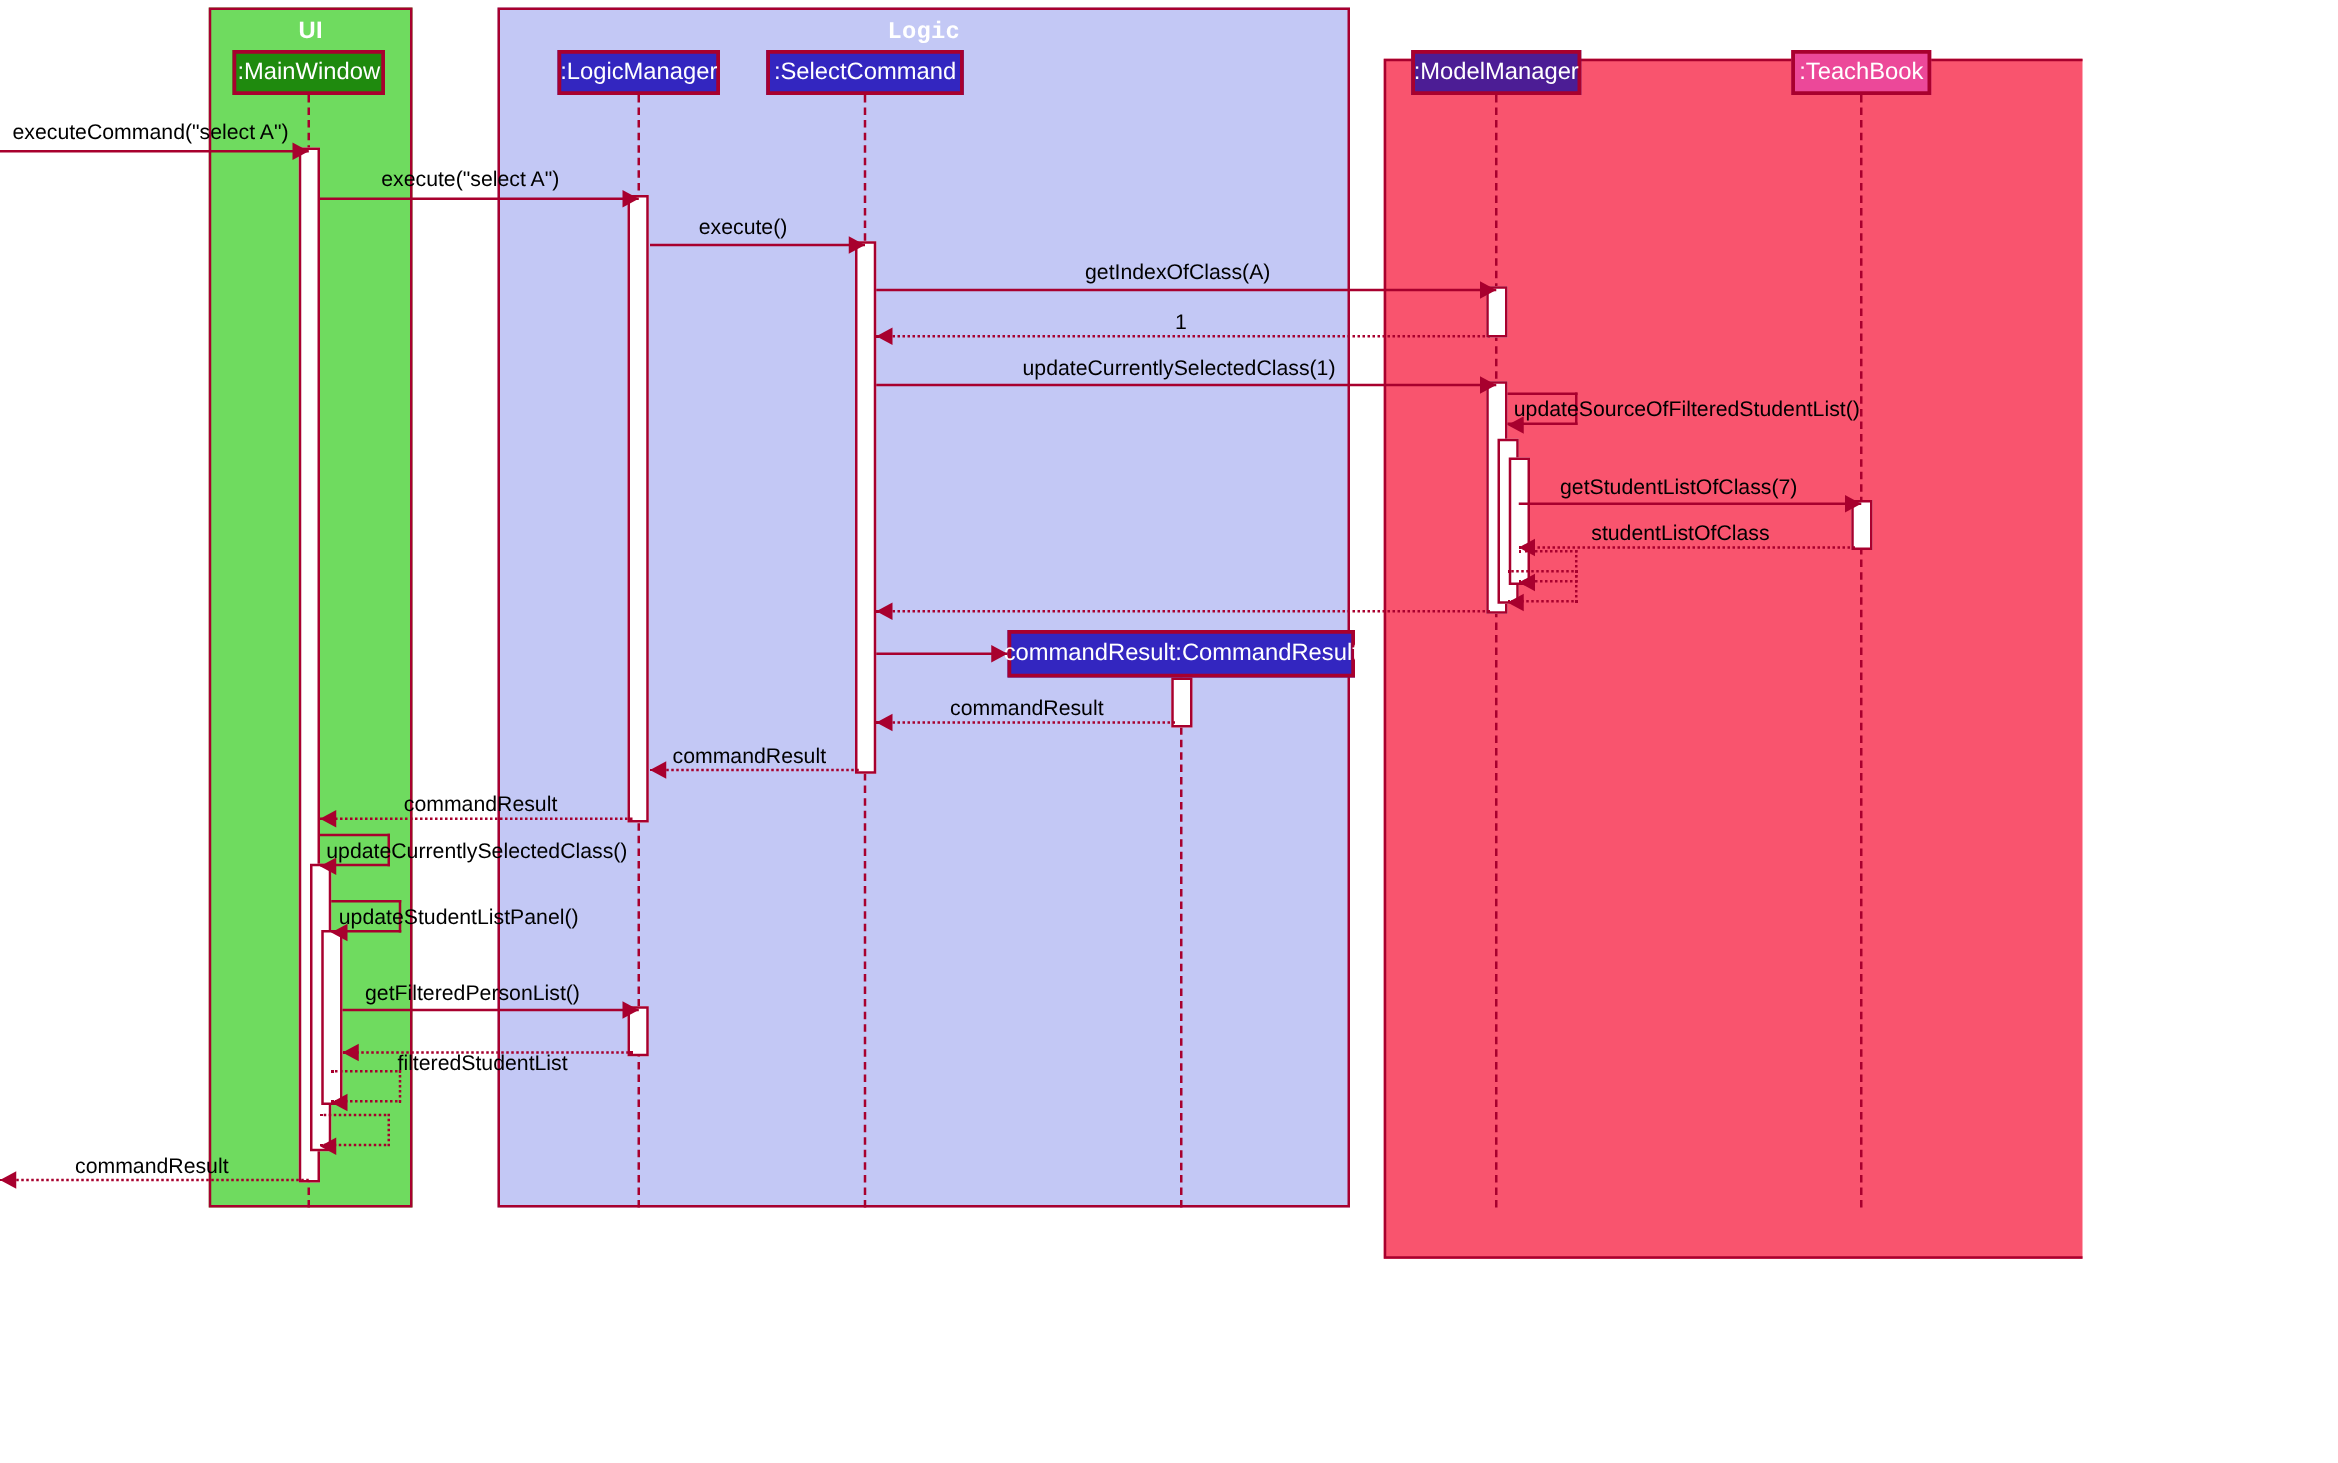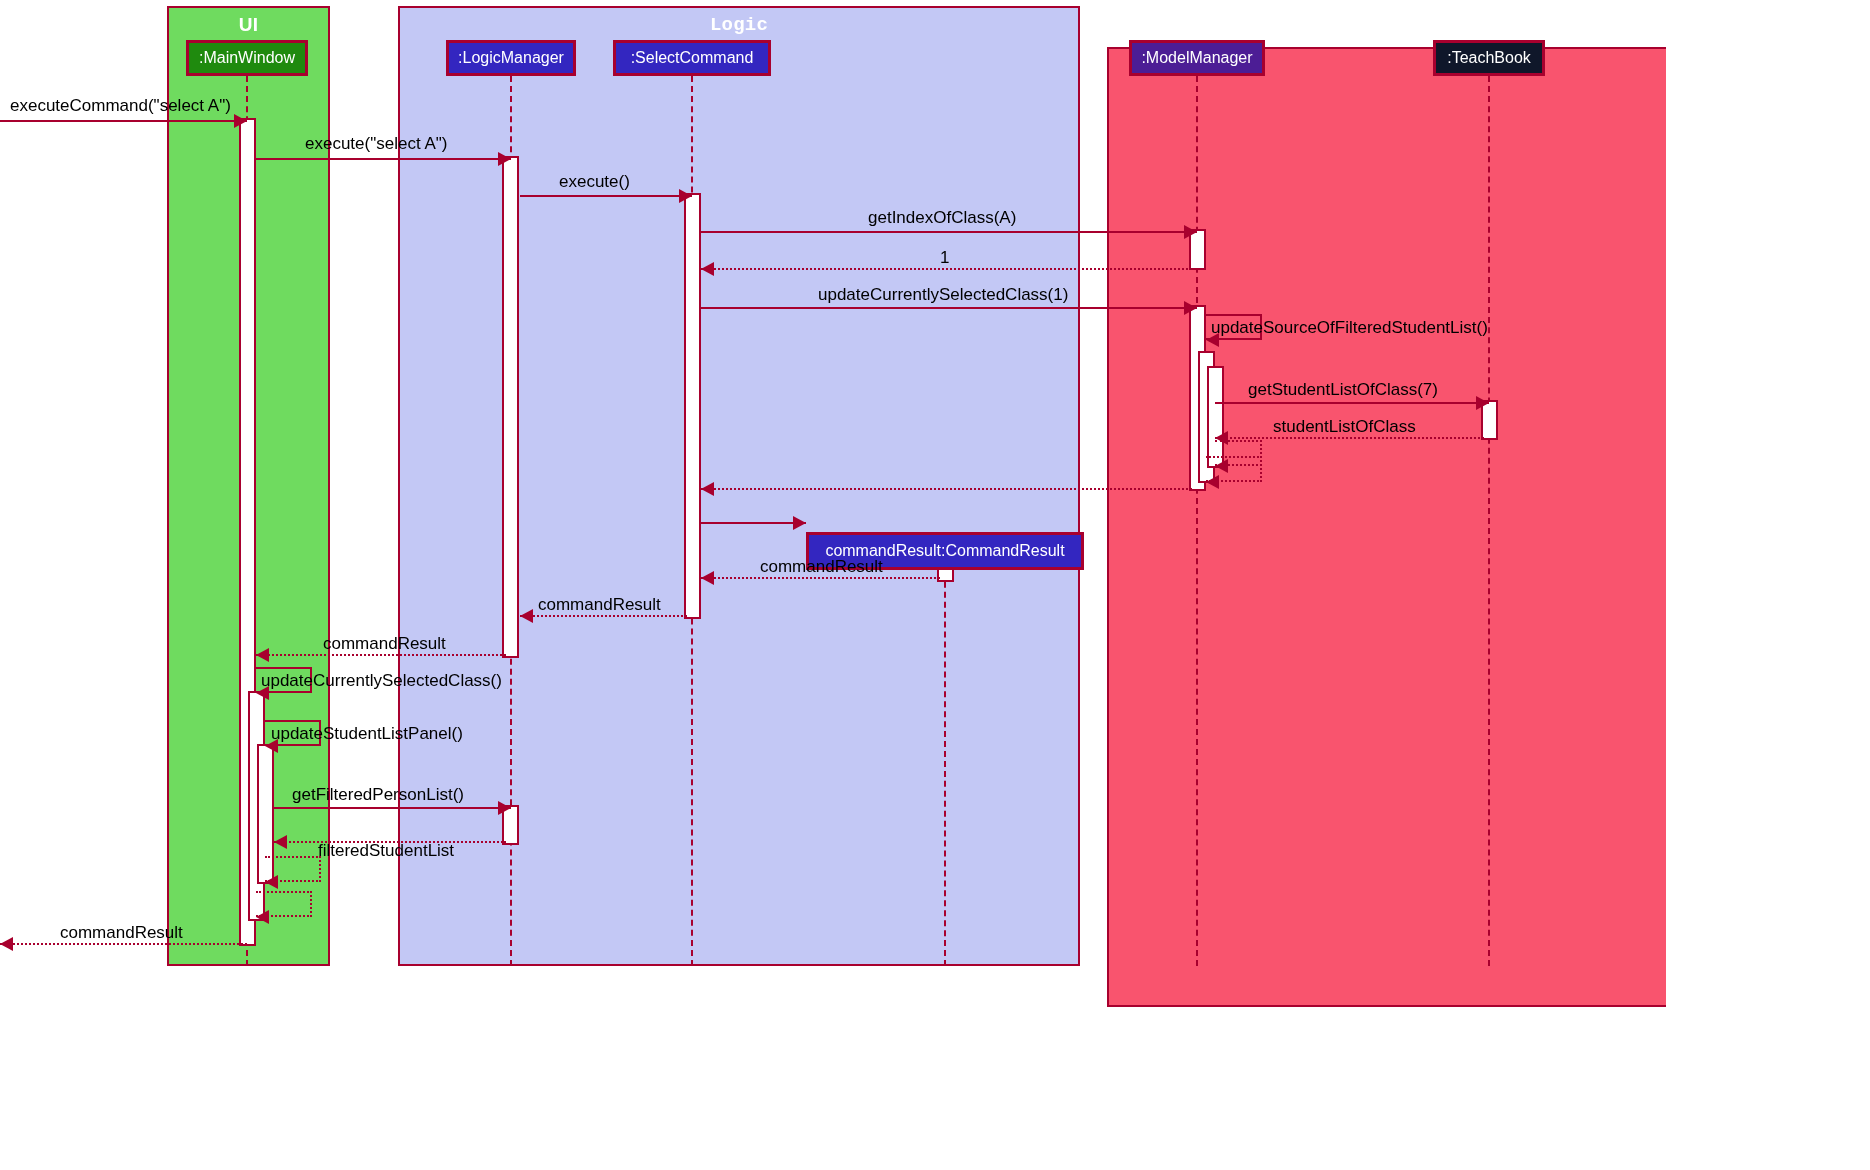--- a/index.html
+++ b/index.html
@@ -3,21 +3,21 @@
 <meta charset="utf-8">
 <style>
   html,body{margin:0;padding:0;background:#ffffff;}
   body{width:1870px;height:1170px;font-family:"Liberation Sans",sans-serif;}
   #stage{position:relative;width:1666px;height:1170px;overflow:hidden;background:#fff;}
   .panel{position:absolute;box-sizing:border-box;border:2px solid #a8002e;}
   .panel-title{position:absolute;left:0;right:0;top:6px;text-align:center;
     font-weight:bold;font-size:19px;color:#ffffff;letter-spacing:.2px;}
   .lifeline{position:absolute;width:0;border-left:2px dashed #a8002e;z-index:2;}
   .actor{position:absolute;box-sizing:border-box;border:3px solid #a8002e;
-    color:#fff;font-size:16px;display:flex;align-items:center;justify-content:center;
+    color:#fff;font-size:19px;display:flex;align-items:center;justify-content:center;
     white-space:nowrap;z-index:6;padding:0 10px;}
   .activation{position:absolute;box-sizing:border-box;background:#ffffff;
     border:2px solid #a8002e;z-index:5;}
   .msg{position:absolute;height:0;border-top:2px solid #a8002e;z-index:7;}
   .msg.ret{border-top:2px dotted #a8002e;}
   .arrowR,.arrowL{position:absolute;width:0;height:0;z-index:8;}
   .arrowR{border-top:7px solid transparent;border-bottom:7px solid transparent;border-left:13px solid #a8002e;}
   .arrowL{border-top:7px solid transparent;border-bottom:7px solid transparent;border-right:13px solid #a8002e;}
   .label{position:absolute;font-size:17px;color:#000;white-space:nowrap;z-index:9;
     line-height:19px;}
@@ -53,22 +53,22 @@
     <div class="activation" style="left: 1207px; top: 366px; width: 17px; height: 102px;"></div>
     <div class="activation" style="left: 1481px; top: 400px; width: 17px; height: 40px;"></div>
     <div class="activation" style="left: 937px; top: 542px; width: 17px; height: 40px;"></div>
     <div class="activation" style="left: 248px; top: 691px; width: 17px; height: 230px;"></div>
     <div class="activation" style="left: 257px; top: 744px; width: 17px; height: 140px;"></div>
     <div class="activation" style="left: 502px; top: 805px; width: 17px; height: 40px;"></div>
     <div class="actor" style="left: 186px; top: 40px; width: 122px; height: 36px; background: rgb(31, 138, 14);">:MainWindow</div>
     <div class="actor" style="left: 446px; top: 40px; width: 130px; height: 36px; background: rgb(51, 38, 192);">:LogicManager</div>
     <div class="actor" style="left: 613px; top: 40px; width: 158px; height: 36px; background: rgb(51, 38, 192);">:SelectCommand</div>
     <div class="actor" style="left: 1129px; top: 40px; width: 136px; height: 36px; background: #4c1d95;">:ModelManager</div>
-    <div class="actor" style="left: 1433px; top: 40px; width: 112px; height: 36px; background: #0f172a;">:TeachBook</div>
-    <div class="actor" style="left: 806px; top: 504px; width: 278px; height: 38px; background: rgb(51, 38, 192); margin-top: 28px;">commandResult:CommandResult</div>
+    <div class="actor" style="left: 1433px; top: 40px; width: 112px; height: 36px; background: #ec4899;">:TeachBook</div>
+    <div class="actor" style="left: 806px; top: 504px; width: 278px; height: 38px; background: rgb(51, 38, 192);">commandResult:CommandResult</div>
     <div class="msg" style="left: 0px; top: 120px; width: 247px;"></div>
     <div class="arrowR" style="left: 234px; top: 114px;"></div>
     <div class="label" style="left: 10px; top: 96px;">executeCommand("select A")</div>
     <div class="msg" style="left: 256px; top: 158px; width: 255px;"></div>
     <div class="arrowR" style="left: 498px; top: 152px;"></div>
     <div class="label" style="left: 305px; top: 134px;">execute("select A")</div>
     <div class="msg" style="left: 520px; top: 195px; width: 172px;"></div>
     <div class="arrowR" style="left: 679px; top: 189px;"></div>
     <div class="label" style="left: 559px; top: 172px;">execute()</div>
     <div class="msg" style="left: 701px; top: 231px; width: 496px;"></div>

